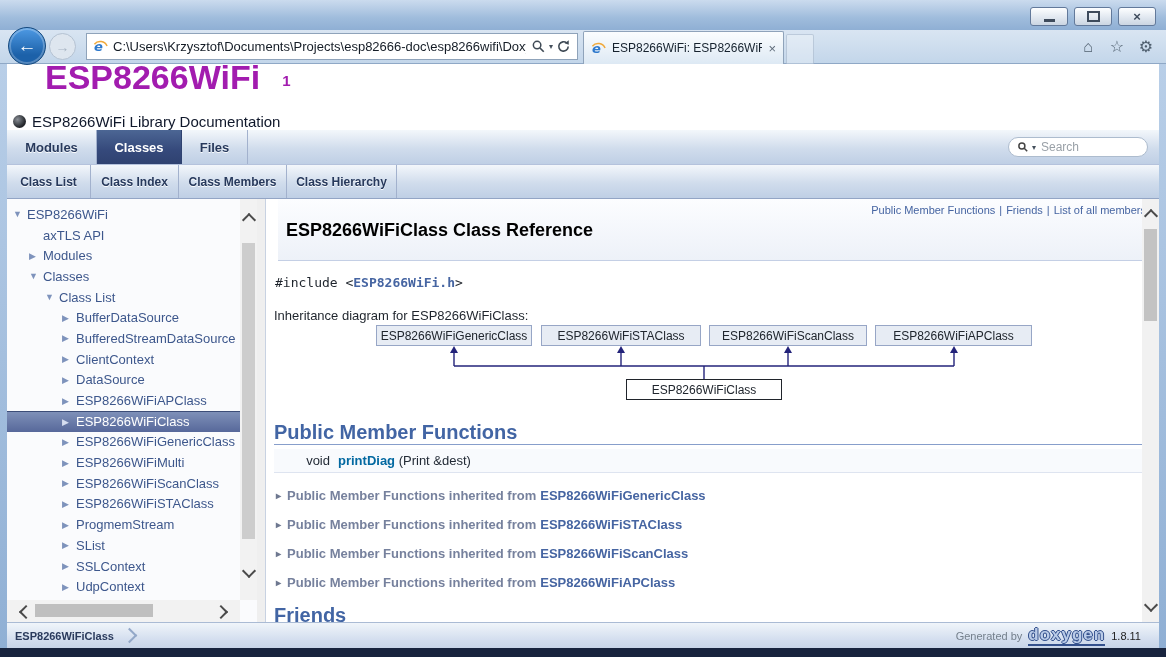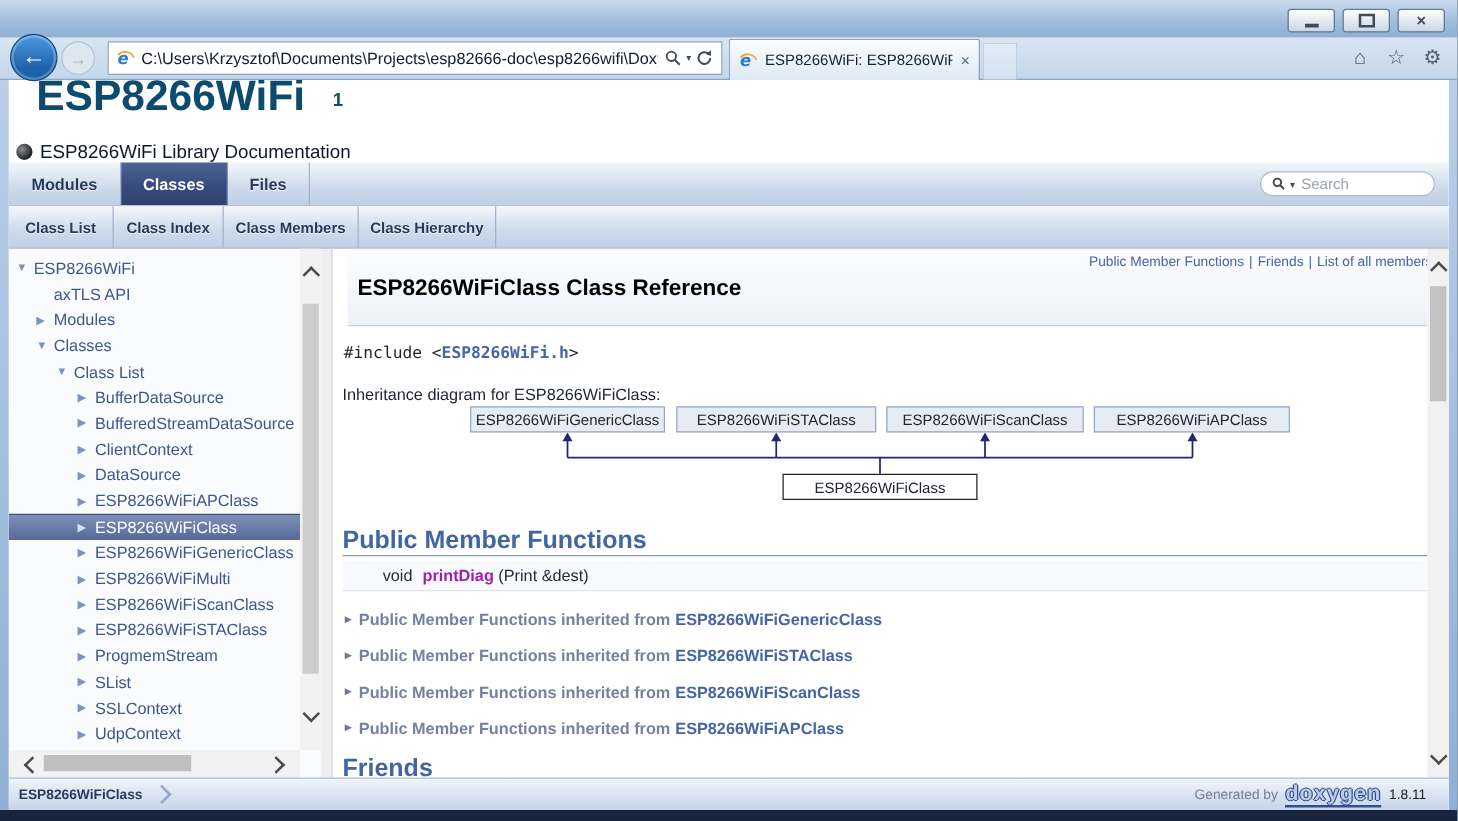--- a/index.html
+++ b/index.html
@@ -41,21 +41,21 @@
     background:rgba(255,255,255,.30);border:1px solid rgba(143,163,186,.45);border-bottom:none;
     border-radius:2px 2px 0 0;}
   .chrome-icons{position:absolute;right:10px;top:37px;display:flex;gap:9px;}
   .chrome-icon{font-size:16px;color:#4F5F6E;width:20px;text-align:center;line-height:20px;}
 
   
   .page{position:absolute;left:7px;top:64px;width:1152px;height:584px;background:#fff;overflow:hidden;}
   .bottom-border{position:absolute;left:0;bottom:0;width:100%;height:9px;background:#18243E;}
 
   .titlearea{position:absolute;left:0;top:0;width:100%;height:66px;background:#fff;}
-  .project-name{position:absolute;left:22px;top:-6px;font-size:34px;font-weight:bold;color:#0c4a6e;}
+  .project-name{position:absolute;left:38px;top:-6px;font-size:34px;font-weight:bold;color:#a21caf;}
   .project-number{font-size:15px;font-weight:bold;margin-left:22px;position:relative;top:-3px;}
   .project-brief{position:absolute;left:6px;top:49px;display:flex;align-items:center;gap:6px;
     font-size:15px;color:#0f172a;}
   .project-logo{width:13px;height:13px;border-radius:50%;
     background:radial-gradient(circle at 35% 35%, #8A8F96, #23262B 65%);flex:none;}
 
   .tabs-row{position:absolute;left:0;width:100%;display:flex;align-items:stretch;
     background:linear-gradient(#F3F7FB,#D0DCEC 55%,#BFCFE5);box-sizing:border-box;}
   #tabs1{top:66px;height:35px;border-bottom:1px solid #B4C2DC;}
   #tabs2{top:101px;height:34px;border-bottom:1px solid #93A5C5;}
@@ -120,21 +120,21 @@
   .p2{left:435px;width:158px;top:2px}.p3{left:601px;width:157px;top:2px}
   svg.dlines{position:absolute;left:0;top:0;}
 
   .memheading{position:absolute;left:8px;width:869px;height:24px;font-size:20px;font-weight:bold;
     color:#4265A4;border-bottom:1px solid #879ECB;box-sizing:border-box;}
   #pmf-heading{top:222px;}
   .memrow{position:absolute;left:8px;top:250px;width:869px;height:24px;background:#F8FAFD;
     border-bottom:1px solid #DEE4F0;display:flex;align-items:center;font-size:13px;color:#232B36;
     box-sizing:border-box;}
   .mem-type{width:56px;text-align:right;flex:none;}
-  .mem-name{font-weight:bold;color:#a21caf;margin-left:8px;cursor:pointer;}
+  .mem-name{font-weight:bold;color:#0369a1;margin-left:8px;cursor:pointer;}
   .mem-args{white-space:pre;}
 
   .inherit-row{position:absolute;left:10px;height:20px;display:flex;align-items:center;
     font-size:13px;font-weight:bold;color:#76819D;cursor:pointer;}
   .inherit-tri{font-size:10px;color:#6E7890;margin-right:6px;}
   .inherit-link{color:#4665A2;margin-left:4px;}
   .next-heading{position:absolute;left:8px;top:405px;font-size:20px;font-weight:bold;color:#4265A4;}
 
   .main-vscroll{position:absolute;right:0;top:0;width:17px;height:100%;background:#F1F1F1;}
   .main-vscroll .chev.up{position:absolute;left:4px;top:12px;}

